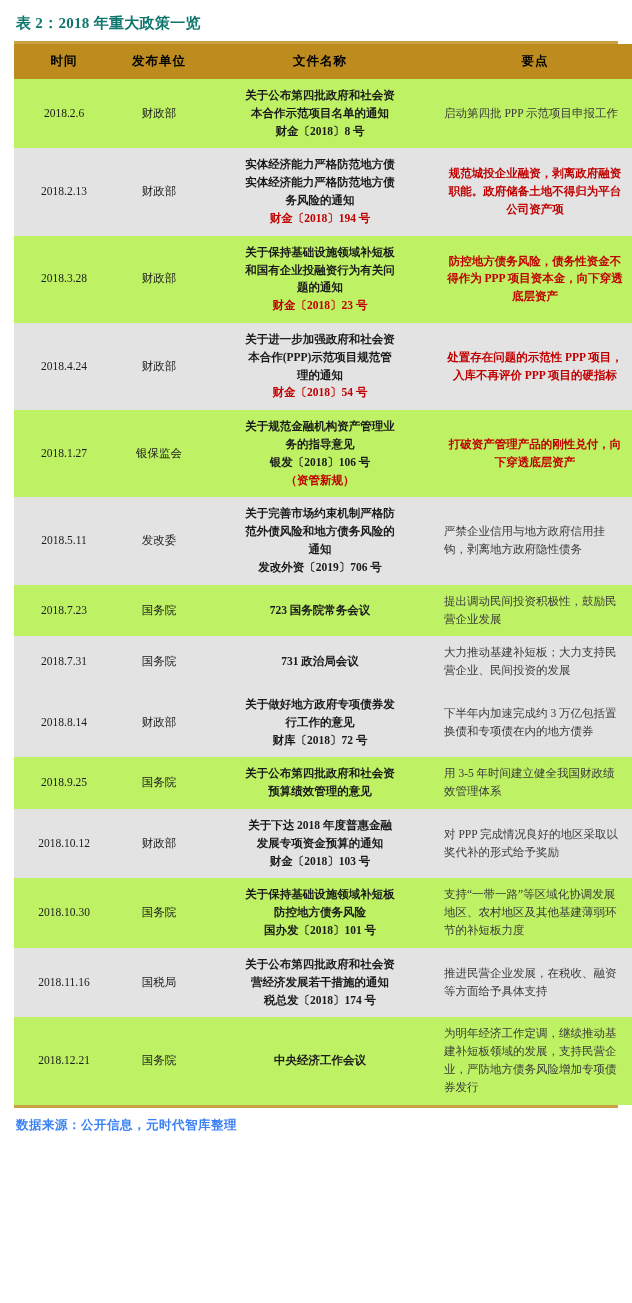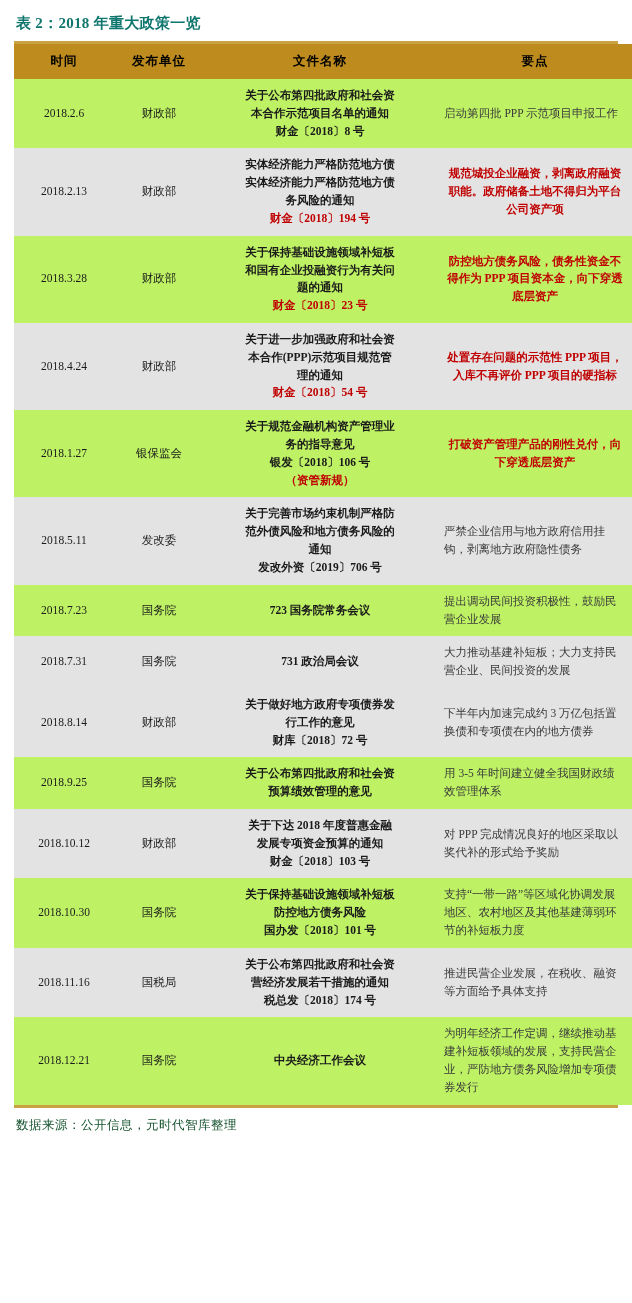--- a/index.html
+++ b/index.html
@@ -82,22 +82,22 @@
 
   
   .footer-rule {
     height: 3px;
     background: #c8a243;
     margin: 0 14px 0 14px;
   }
   .footer {
     padding: 9px 16px 14px 16px;
     font-size: 12.5px;
-    font-weight: normal;
-    color: #14532d;
+    font-weight: bold;
+    color: #3b82f6;
     letter-spacing: 0.5px;
   }
 </style>
 </head>
 <body>
 
 <div class="page">
 
   <div class="title-bar">表 2：2018 年重大政策一览</div>
   <div class="title-rule"></div>

